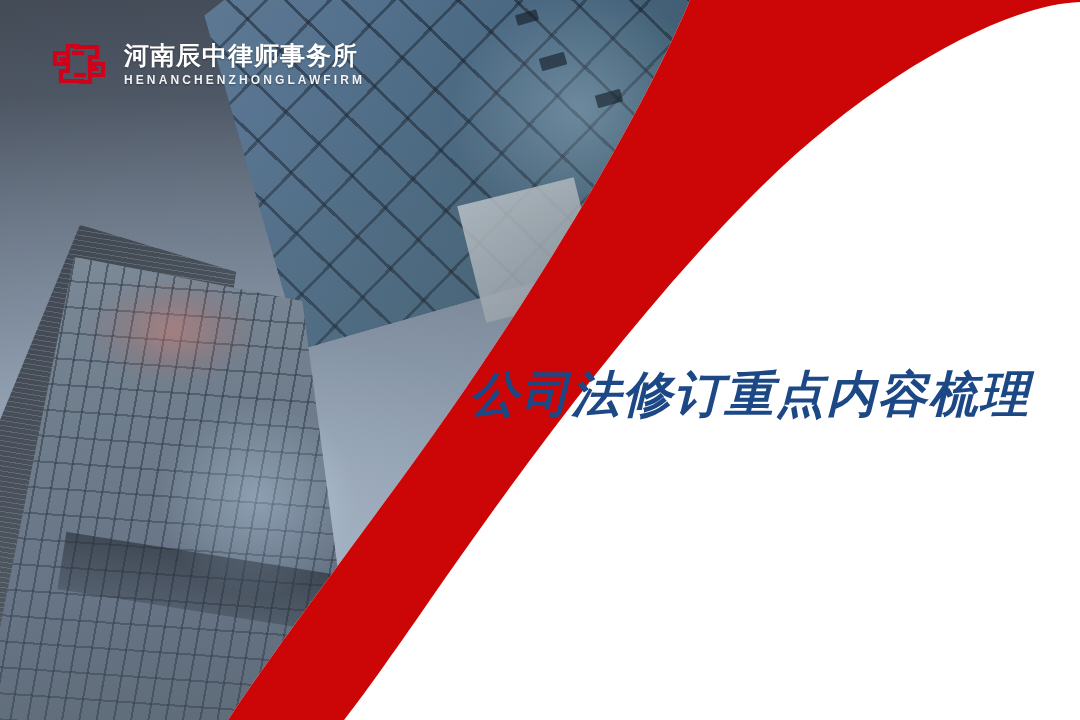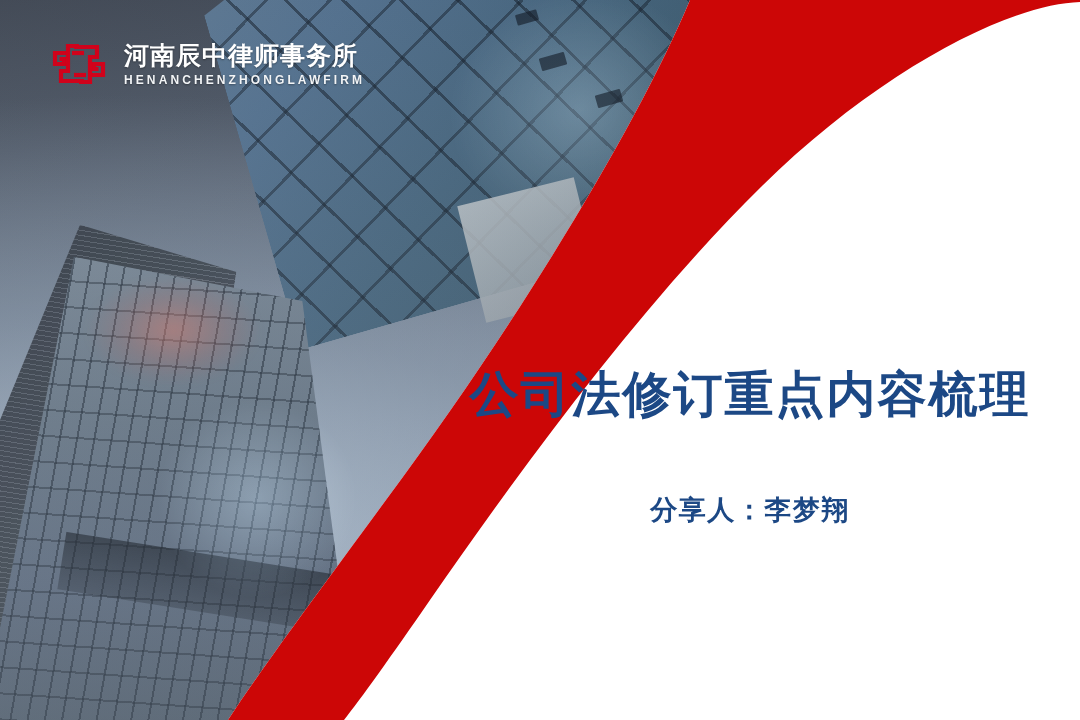--- a/index.html
+++ b/index.html
@@ -180,20 +180,21 @@
     position: absolute;
     left: 430px; top: 368px;
     width: 640px;
     text-align: center;
     color: #1c4885;
     font-size: 49px;
     font-weight: 700;
     letter-spacing: 2px;
     line-height: 1.1;
     white-space: nowrap;
+    font-style: italic;
   }
   .subtitle {
     position: absolute;
     left: 430px; top: 494px;
     width: 640px;
     text-align: center;
     color: #1c4885;
     font-size: 27px;
     font-weight: 700;
     letter-spacing: 1.5px;
@@ -255,15 +256,14 @@
         <path d="M38,35 L26,35"></path>
       </g>
     </svg>
     <div class="logo-text">
       <div class="logo-cn">河南辰中律师事务所</div>
       <div class="logo-en">HENANCHENZHONGLAWFIRM</div>
     </div>
   </div>
 
   <div class="title">公司法修订重点内容梳理</div>
-  <div class="subtitle">分享人：李梦翔</div>
 
 </div>
 
 </body></html>

